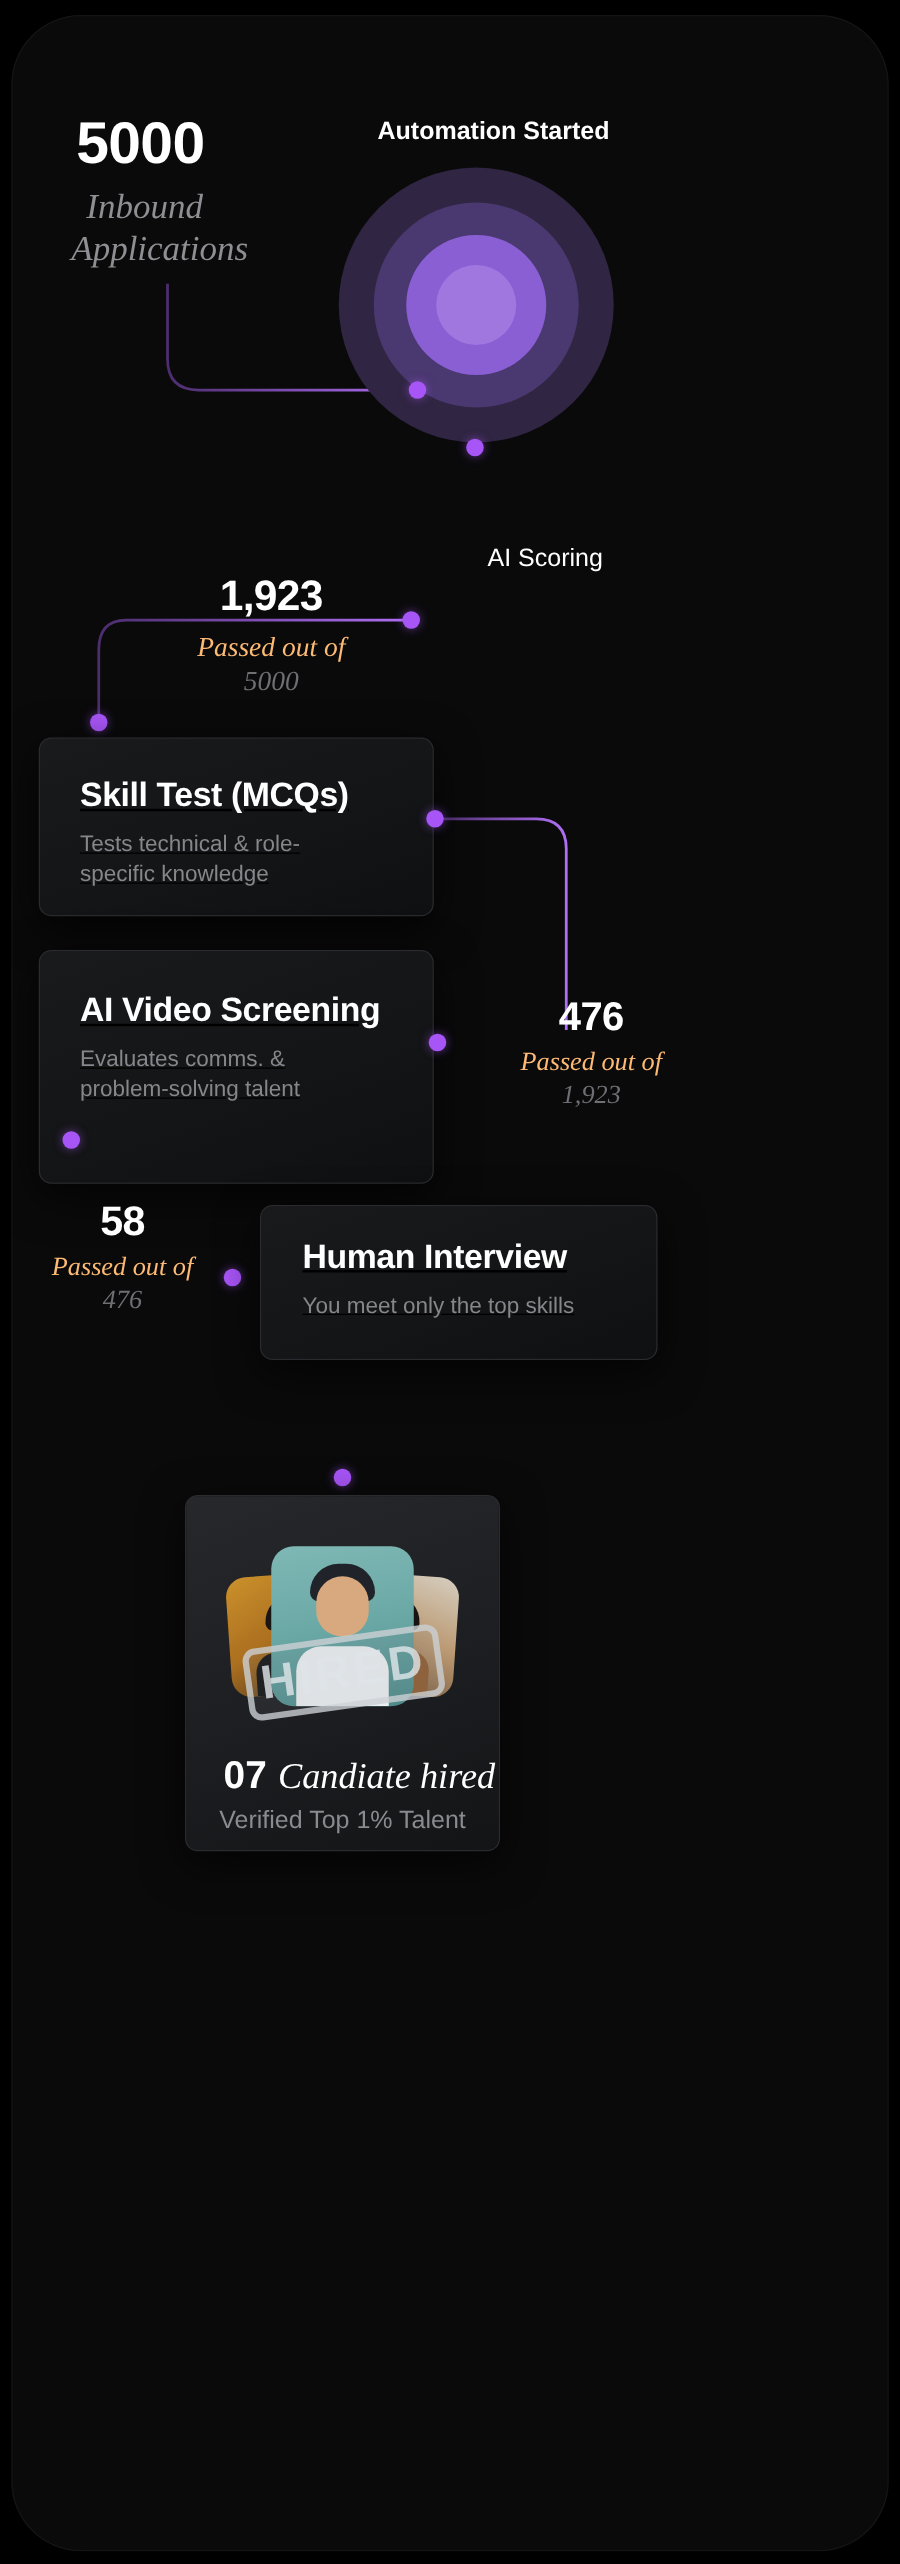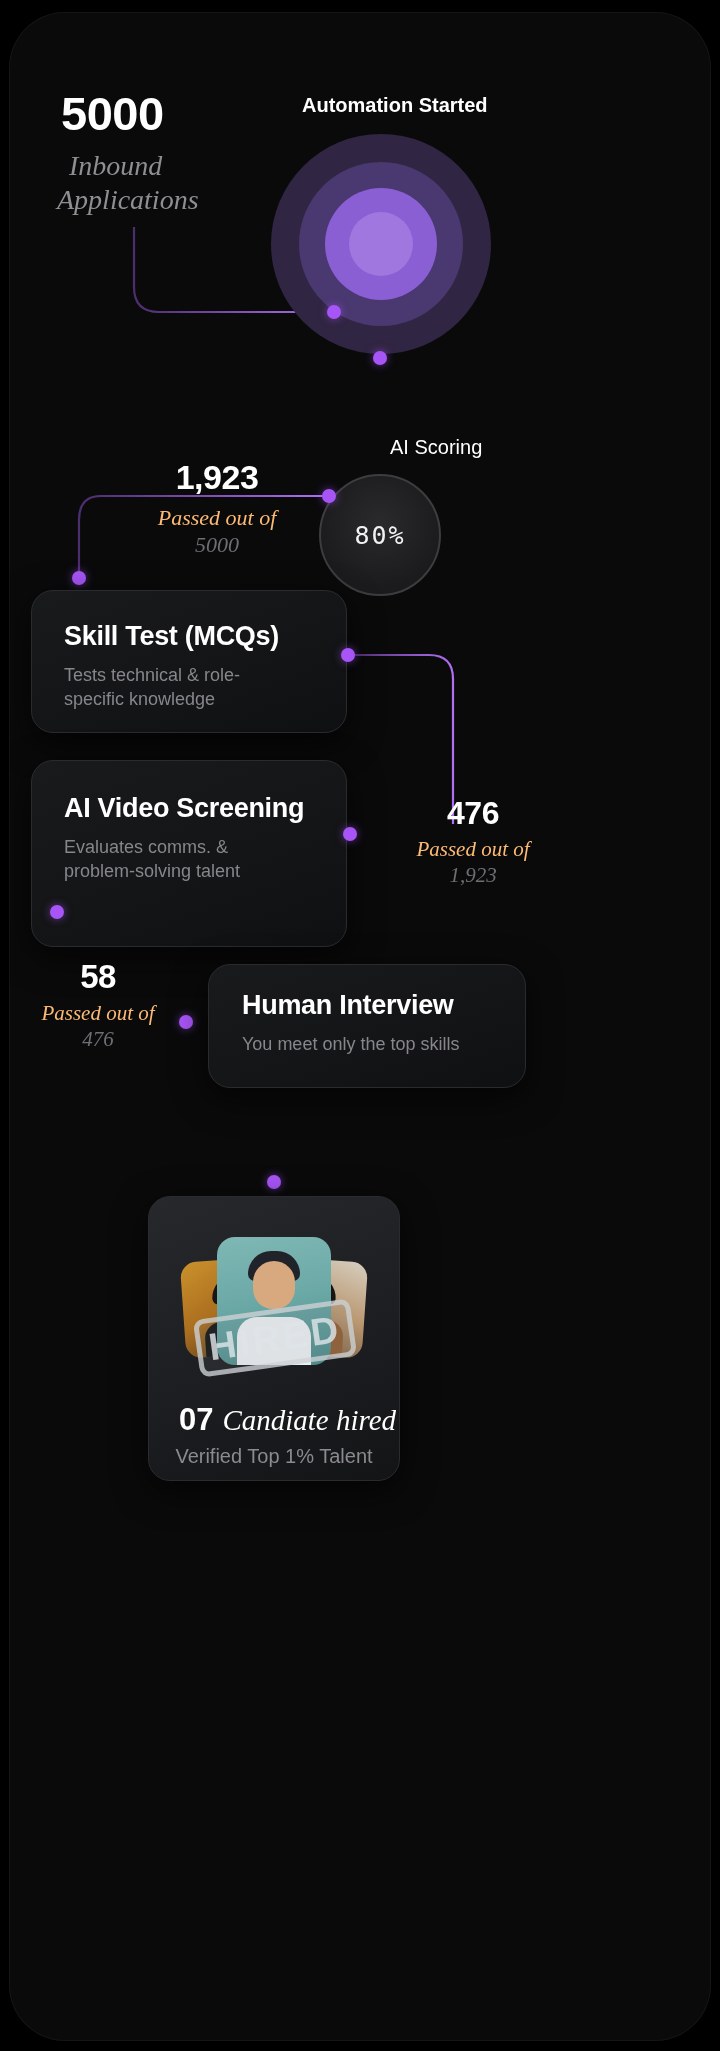--- a/index.html
+++ b/index.html
@@ -57,24 +57,25 @@
   
   .label-plain {
     font-family: "Liberation Sans", sans-serif;
     color: #ffffff;
     white-space: nowrap;
   }
 
   
   .card {
     position: absolute;
-    border-radius: 22px;
+    border-radius: 10px;
     background: linear-gradient(160deg, #191a1c 0%, #141517 55%, #0f1012 100%);
     border: 1px solid #2a2b2f;
     box-shadow: 0 10px 34px rgba(0,0,0,0.65);
+    text-decoration: underline;
   }
   .card-title {
     font-family: "Liberation Sans", sans-serif;
     font-weight: 700;
     color: #ffffff;
     letter-spacing: -0.3px;
     white-space: nowrap;
   }
   .card-desc {
     font-family: "Liberation Sans", sans-serif;
@@ -302,23 +303,20 @@
       <div class="ring" style="left:28px; top:28px; width:164px; height:164px; background:#4a3870;"></div>
       <div class="ring" style="left:54px; top:54px; width:112px; height:112px; background:#8a5fd4;"></div>
       <div class="ring" style="left:78px; top:78px; width:64px; height:64px; background:#a077df;"></div>
     </div>
 
     <div class="node" style="left:318px; top:293px;"></div>
     <div class="node" style="left:364px; top:339px;"></div>
 
     <div class="label-plain abs" style="left:381px; top:424px; font-size:20px; font-weight:400;">AI Scoring</div>
 
-    <div class="gauge" style="left:310px; top:462px; width:122px; height:122px;">
-      <div class="gauge-text" style="font-size:25px;">80%</div>
-    </div>
 
     <div class="abs" style="left:108px; top:448px; width:200px; text-align:center;">
       <div class="stat-num" style="font-size:34px;">1,923</div>
       <div class="stat-sub bright" style="font-size:22px; margin-top:11px;">Passed out of</div>
       <div class="stat-sub dim" style="font-size:22px;">5000</div>
     </div>
 
     <div class="node" style="left:313px; top:477px;"></div>
     <div class="node" style="left:63px; top:559px;"></div>
 

